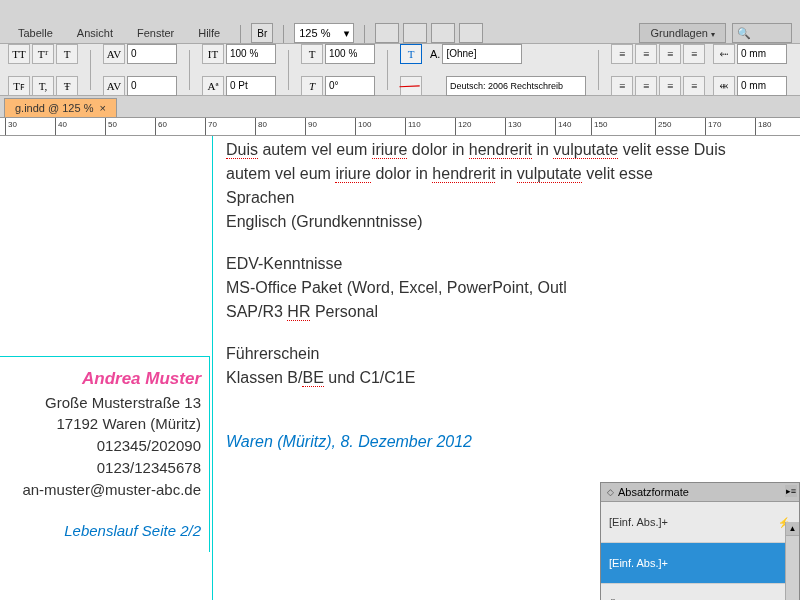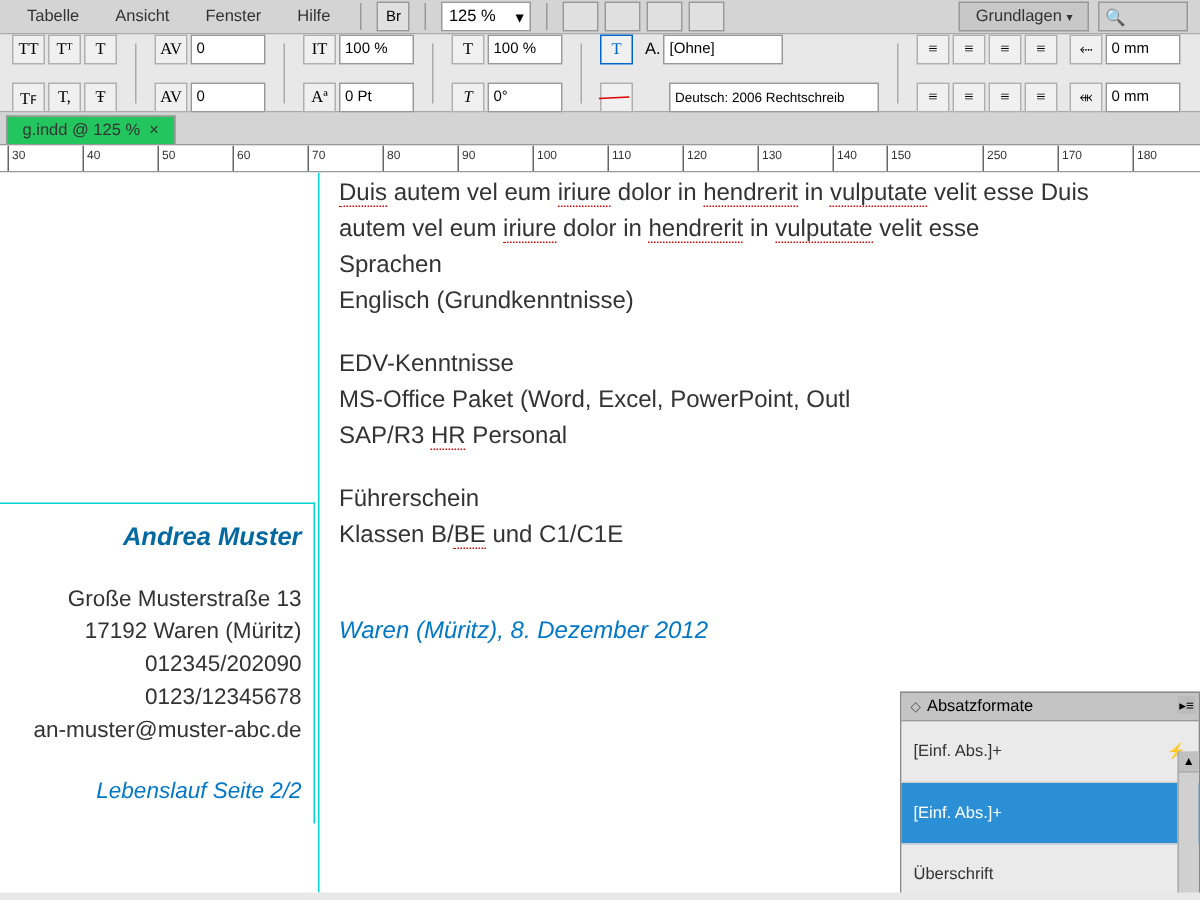--- a/index.html
+++ b/index.html
@@ -1,46 +1,46 @@
 <!DOCTYPE html>
 <html><head>
 <meta charset="utf-8">
 <style>
 * { box-sizing: border-box; margin: 0; padding: 0; }
 body { font-family: Arial, sans-serif; font-size: 11px; background: #e8e8e8; width: 800px; height: 600px; overflow: hidden; position: relative; }
 
-.menubar { height: 23px; background: #d4d4d4; border-bottom: 1px solid #aaa; display: flex; align-items: center; padding: 0 8px; gap: 4px; }
+.menubar { height: 44px; background: #d4d4d4; border-bottom: 1px solid #aaa; display: flex; align-items: flex-end; padding: 0 8px; gap: 4px; }
 .menu-item { padding: 4px 10px; color: #333; cursor: pointer; }
 .menubar-right { margin-left: auto; display: flex; align-items: center; gap: 6px; }
 .menubar-btn { width: 22px; height: 20px; border: 1px solid #999; background: #e0e0e0; display: flex; align-items: center; justify-content: center; font-size: 10px; }
 .zoom-display { width: 60px; height: 20px; border: 1px solid #999; background: #fff; display: flex; align-items: center; padding: 0 4px; font-size: 11px; }
 .menubar .layout-icon { width: 24px; height: 20px; border: 1px solid #999; background: #e0e0e0; }
 .workspace-sel { padding: 3px 10px; color: #333; background: #c8c8c8; border: 1px solid #999; }
 .search-box { width: 60px; height: 20px; background: #d0d0d0; border: 1px solid #999; display: flex; align-items: center; padding: 0 4px; }
 
 .toolbar { height: 52px; background: #e8e8e8; border-bottom: 1px solid #aaa; display: flex; align-items: center; padding: 4px 8px; gap: 8px; }
 .tool-group { display: flex; flex-direction: column; gap: 12px; }
 .tool-row { display: flex; gap: 2px; align-items: center; }
 .tool-btn { width: 22px; height: 20px; border: 1px solid #b0b0b0; background: #f0f0f0; display: flex; align-items: center; justify-content: center; font-size: 11px; font-family: Georgia, serif; }
 .num-input { width: 50px; height: 20px; border: 1px solid #999; background: #fff; font-size: 10px; padding: 0 3px; }
 .char-style { width: 80px; height: 20px; border: 1px solid #999; background: #fff; font-size: 10px; padding: 0 3px; }
 .lang-select { width: 140px; height: 20px; border: 1px solid #999; background: #fff; font-size: 9px; padding: 0 3px; }
 .divider { width: 1px; height: 40px; background: #aaa; margin: 0 4px; }
 
 .tab-bar { height: 22px; background: #d4d4d4; border-bottom: 1px solid #999; display: flex; align-items: flex-end; padding-left: 4px; }
-.doc-tab { background: #22c55e; border: 1px solid #999; border-bottom: none; padding: 3px 10px; font-size: 11px; color: #333; display: flex; align-items: center; gap: 6px; }
+.doc-tab { background: #fdba74; border: 1px solid #999; border-bottom: none; padding: 3px 10px; font-size: 11px; color: #333; display: flex; align-items: center; gap: 6px; }
 .tab-close { font-size: 11px; cursor: pointer; }
 
 .ruler { height: 18px; background: #fff; border-bottom: 1px solid #999; position: relative; overflow: hidden; font-size: 8px; color: #333; }
 .ruler-tick { position: absolute; top: 0; height: 100%; border-left: 1px solid #666; padding-left: 2px; padding-top: 2px; }
 
 .doc-area { background: #fff; height: 480px; position: relative; overflow: hidden; }
 .guide-v { position: absolute; top: 0; bottom: 0; width: 1px; background: #00d4d4; }
 .sidebar-frame { position: absolute; left: 0; top: 220px; width: 210px; border-top: 1px solid #00d4d4; border-right: 1px solid #00d4d4; padding: 10px 8px 10px 4px; text-align: right; font-size: 15px; line-height: 1.45; }
-.sidebar-name { color: #0369a1; font-weight: bold; font-size: 17px; margin-bottom: 18px; font-style: italic; }
+.sidebar-name { color: #ec4899; font-weight: bold; font-size: 17px; font-style: italic; }
 .sidebar-line { color: #333; font-size: 15px; }
 .sidebar-page { color: #0077c8; margin-top: 20px; font-style: italic; }
 
 .main-content { position: absolute; left: 218px; top: 0; right: 0; padding: 0 8px; font-size: 16px; line-height: 1.5; color: #333; }
 .main-content .toptext { margin-top: 2px; }
 .main-content .heading { color: #0077c8; font-weight: bold; font-size: 17px; margin-top: 28px; margin-bottom: 18px; font-style: italic; }
 .main-content .para { margin-top: 18px; }
 .main-content .footer { color: #0077c8; margin-top: 40px; font-style: italic; }
 .spellwave { border-bottom: 1px dotted #d00; }
 

